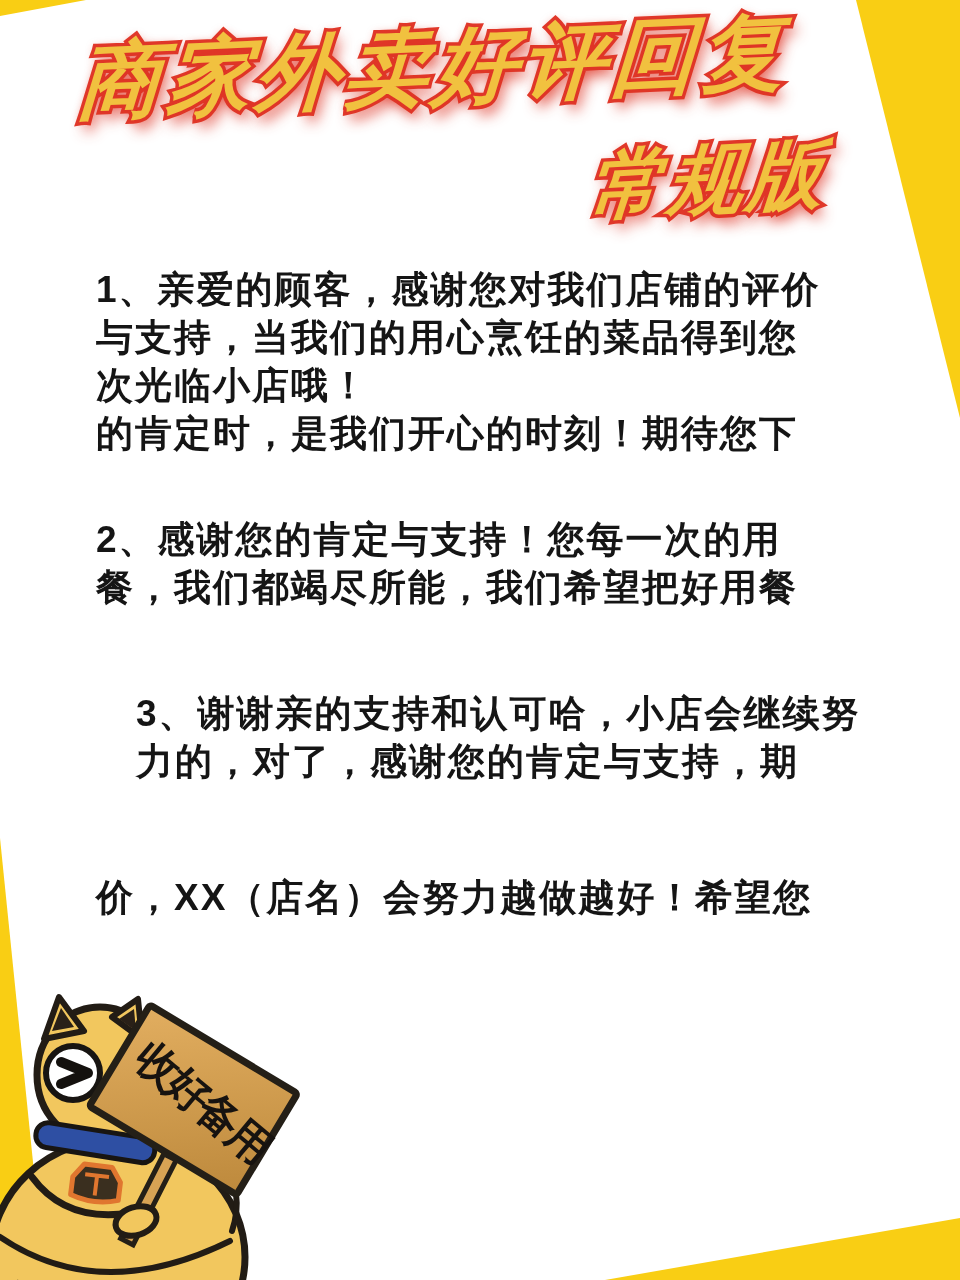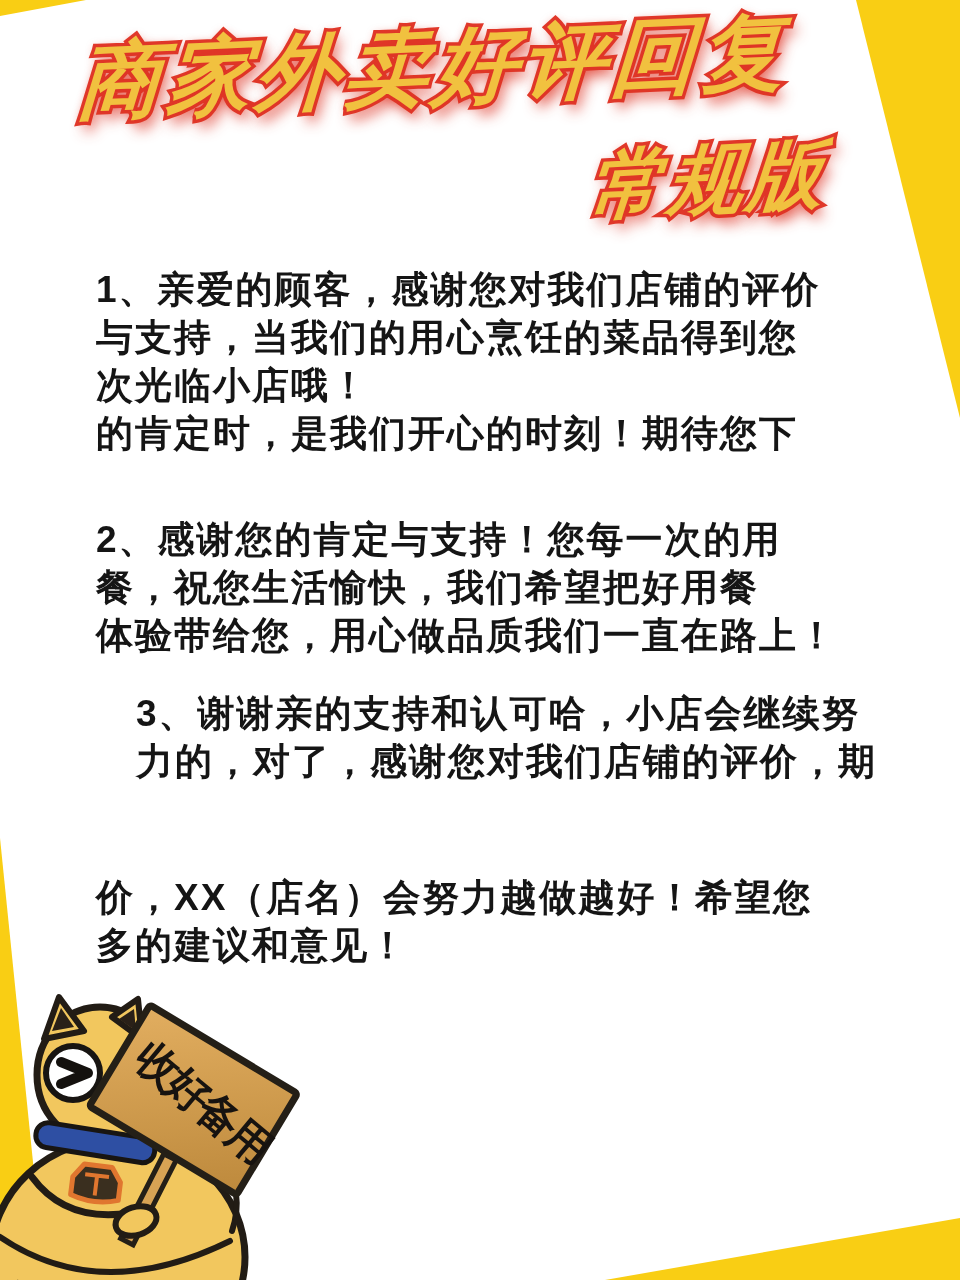--- a/index.html
+++ b/index.html
@@ -125,25 +125,23 @@
   </svg>
 
   <div class="para p1">
     <div class="line">1、亲爱的顾客，感谢您对我们店铺的评价</div>
     <div class="line">与支持，当我们的用心烹饪的菜品得到您</div>
     <div class="line">次光临小店哦！</div>
     <div class="line">的肯定时，是我们开心的时刻！期待您下</div>
   </div>
   <div class="para p2">
     <div class="line">2、感谢您的肯定与支持！您每一次的用</div>
-    <div class="line">餐，祝您生活愉快，我们希望把好用餐</div>
-    <div class="line">体验带给您，用心做品质我们一直在路上！</div>
+    <div class="line">餐，我们都竭尽所能，我们希望把好用餐</div>
   </div>
   <div class="para p3">
     <div class="line">3、谢谢亲的支持和认可哈，小店会继续努</div>
-    <div class="line">力的，对了，感谢您对我们店铺的评价，期</div>
+    <div class="line">力的，对了，感谢您的肯定与支持，期</div>
   </div>
   <div class="para p4">
     <div class="line">价，XX（店名）会努力越做越好！希望您</div>
-    <div class="line">多的建议和意见！</div>
   </div>
 
 </div>
 
 </body></html>

